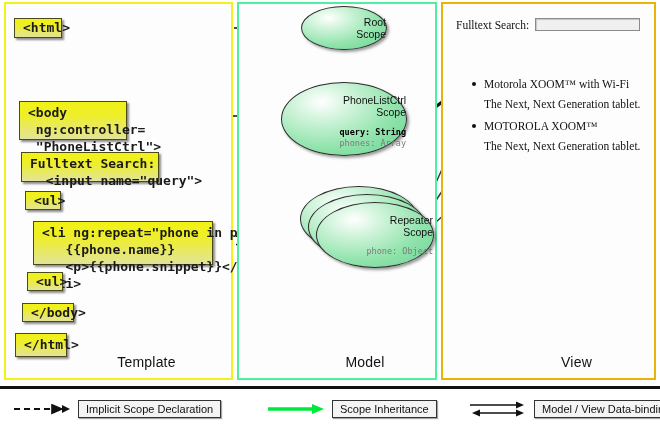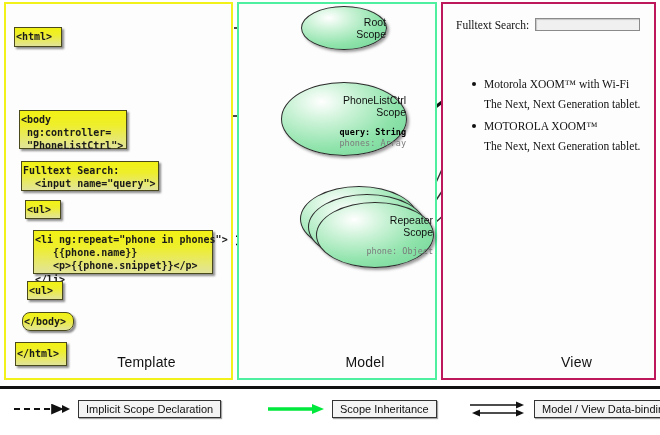--- a/index.html
+++ b/index.html
@@ -5,41 +5,41 @@
   html,body{margin:0;padding:0;background:#ffffff;}
   body{width:660px;height:435px;position:relative;overflow:hidden;
        font-family:"Liberation Sans",sans-serif;}
 
   #canvas{position:absolute;left:0;top:0;width:660px;height:435px;}
 
   
   .panel{position:absolute;box-sizing:border-box;background:#fdfdfd;padding-left:28px;}
   #panel-template{left:4px;top:2px;width:229px;height:378px;border:2px solid #f2f21a;}
   #panel-model{left:237px;top:2px;width:200px;height:378px;border:2px solid #4ef0a0;}
-  #panel-view{left:441px;top:2px;width:215px;height:378px;border:2px solid #be185d;}
+  #panel-view{left:441px;top:2px;width:215px;height:378px;border:2px solid #eab308;}
 
   .panel-label{position:absolute;font-size:14px;color:#111;text-align:center;
                width:100%;bottom:8px;letter-spacing:.2px;}
 
   
   .ybox{position:absolute;box-sizing:border-box;
         border:1px solid #4a4a1c;
         background:linear-gradient(180deg,#f2f215 0%,#eeee2c 38%,#e2e49a 100%);
         box-shadow:2px 2px 2px rgba(0,0,0,.45);
         font-family:"DejaVu Sans Mono","Liberation Mono",monospace;
-        font-size:10px;color:#1a1a1a;line-height:1.32;
-        padding:2px 1px;white-space:pre;font-weight:bold;margin-top:9px;}
+        font-size:13px;color:#1a1a1a;line-height:1.32;
+        padding:2px 8px;white-space:pre;font-weight:bold;}
 
   #box-html{left:14px;top:18px;width:48px;height:20px;display:flex;align-items:center;}
   #box-body{left:19px;top:101px;width:108px;height:39px;}
   #box-search{left:21px;top:152px;width:138px;height:30px;}
   #box-ul1{left:25px;top:191px;width:36px;height:19px;display:flex;align-items:center;}
   #box-li{left:33px;top:221px;width:180px;height:44px;}
   #box-ul2{left:27px;top:272px;width:36px;height:19px;display:flex;align-items:center;}
-  #box-bodyend{left:22px;top:303px;width:52px;height:19px;display:flex;align-items:center;border-radius:8px;}
+  #box-bodyend{left:22px;top:303px;width:52px;height:19px;display:flex;align-items:center;}
   #box-htmlend{left:15px;top:333px;width:52px;height:24px;display:flex;align-items:center;}
 
   
   .ell{position:absolute;box-sizing:border-box;border:1.4px solid #2c2c2c;
        border-radius:50%;
        background:radial-gradient(ellipse at 32% 26%,#ffffff 0%,#cdf3d8 26%,#8fe3ab 62%,#6ed495 100%);
        box-shadow:2px 2px 3px rgba(0,0,0,.4);
        text-align:right;color:#111;}
   .ell .t{font-size:10.5px;line-height:1.18;}
   .ell .m{font-family:"DejaVu Sans Mono","Liberation Mono",monospace;font-size:8.5px;line-height:1.3;}

